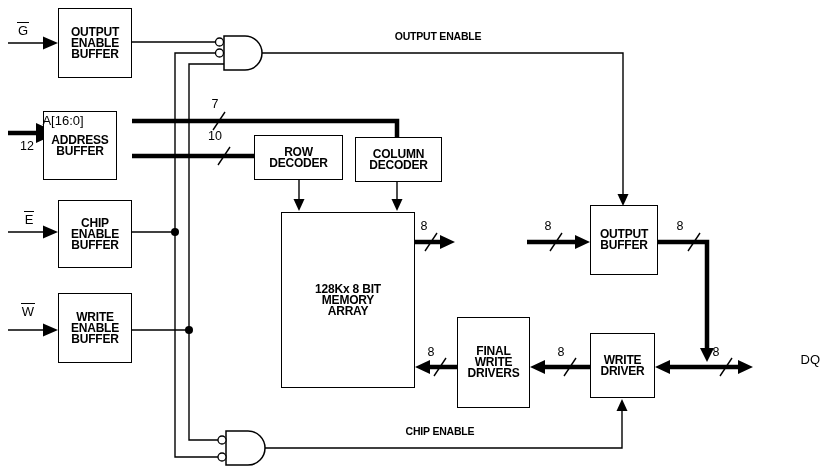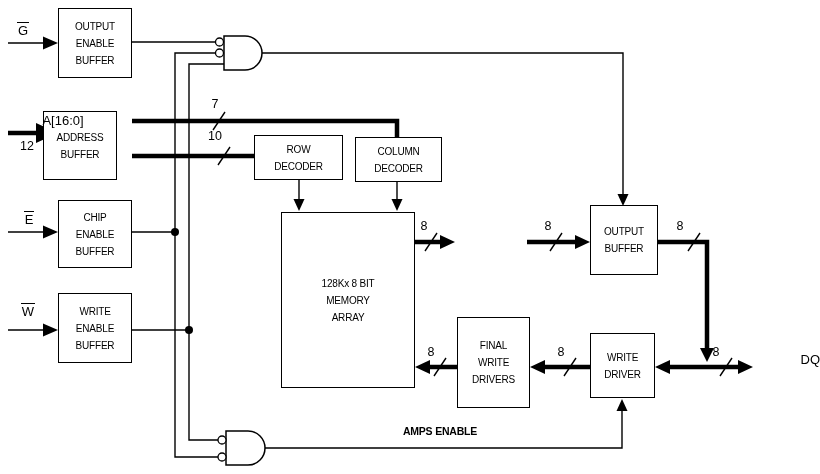--- a/index.html
+++ b/index.html
@@ -7,21 +7,21 @@
     position:relative;width:820px;height:474px;background:#ffffff;
     font-family:"Liberation Sans",sans-serif;color:#000;overflow:hidden;
   }
   .wires{position:absolute;left:0;top:0;z-index:1;}
   .block{
     position:absolute;z-index:2;box-sizing:border-box;
     background:#fff;border:1.5px solid #000;
     display:flex;align-items:center;justify-content:center;text-align:center;
   }
   .block-label{
-    white-space:pre-line;font-weight:normal;font-size:10px;line-height:17px;
+    white-space:pre-line;font-weight:bold;font-size:12px;line-height:11px;
     letter-spacing:-0.2px;
   }
   .lbl{position:absolute;z-index:3;text-align:center;}
   .sig{font-size:13px;margin-left:32px;}
   .pin{font-size:13px;}
   .pin .bar{display:inline-block;border-top:1.4px solid #000;padding:0 1px;}
   .buswidth{font-size:12.5px;}
   .netlabel{font-weight:bold;font-size:10.5px;letter-spacing:-0.2px;}
 </style>
 </head>
@@ -152,21 +152,22 @@
   </div>
 
   <div class="lbl pin" style="left:10px;top:22px;width:26px"><span class="bar">G</span></div>
   <div class="lbl pin" style="left:16px;top:211px;width:26px"><span class="bar">E</span></div>
   <div class="lbl pin" style="left:14px;top:303px;width:28px"><span class="bar">W</span></div>
 
   <div class="lbl sig" style="left:4px;top:113px;width:54px">A[16:0]</div>
   <div class="lbl buswidth" style="left:12px;top:139px;width:30px">12</div>
   <div class="lbl sig" style="left:762px;top:352px;width:58px;text-align:center">DQ[7:0]</div>
 
-  <div class="lbl netlabel" style="left:340px;top:425px;width:200px">AMPS ENABLE</div>
+  <div class="lbl netlabel" style="left:338px;top:30px;width:200px">OUTPUT ENABLE</div>
+  <div class="lbl netlabel" style="left:340px;top:425px;width:200px">CHIP ENABLE</div>
 
   <div class="lbl buswidth" style="left:205px;top:97px;width:20px">7</div>
   <div class="lbl buswidth" style="left:202px;top:129px;width:26px">10</div>
   <div class="lbl buswidth" style="left:414px;top:219px;width:20px">8</div>
   <div class="lbl buswidth" style="left:538px;top:219px;width:20px">8</div>
   <div class="lbl buswidth" style="left:670px;top:219px;width:20px">8</div>
   <div class="lbl buswidth" style="left:706px;top:345px;width:20px">8</div>
   <div class="lbl buswidth" style="left:551px;top:345px;width:20px">8</div>
   <div class="lbl buswidth" style="left:421px;top:345px;width:20px">8</div>
 

